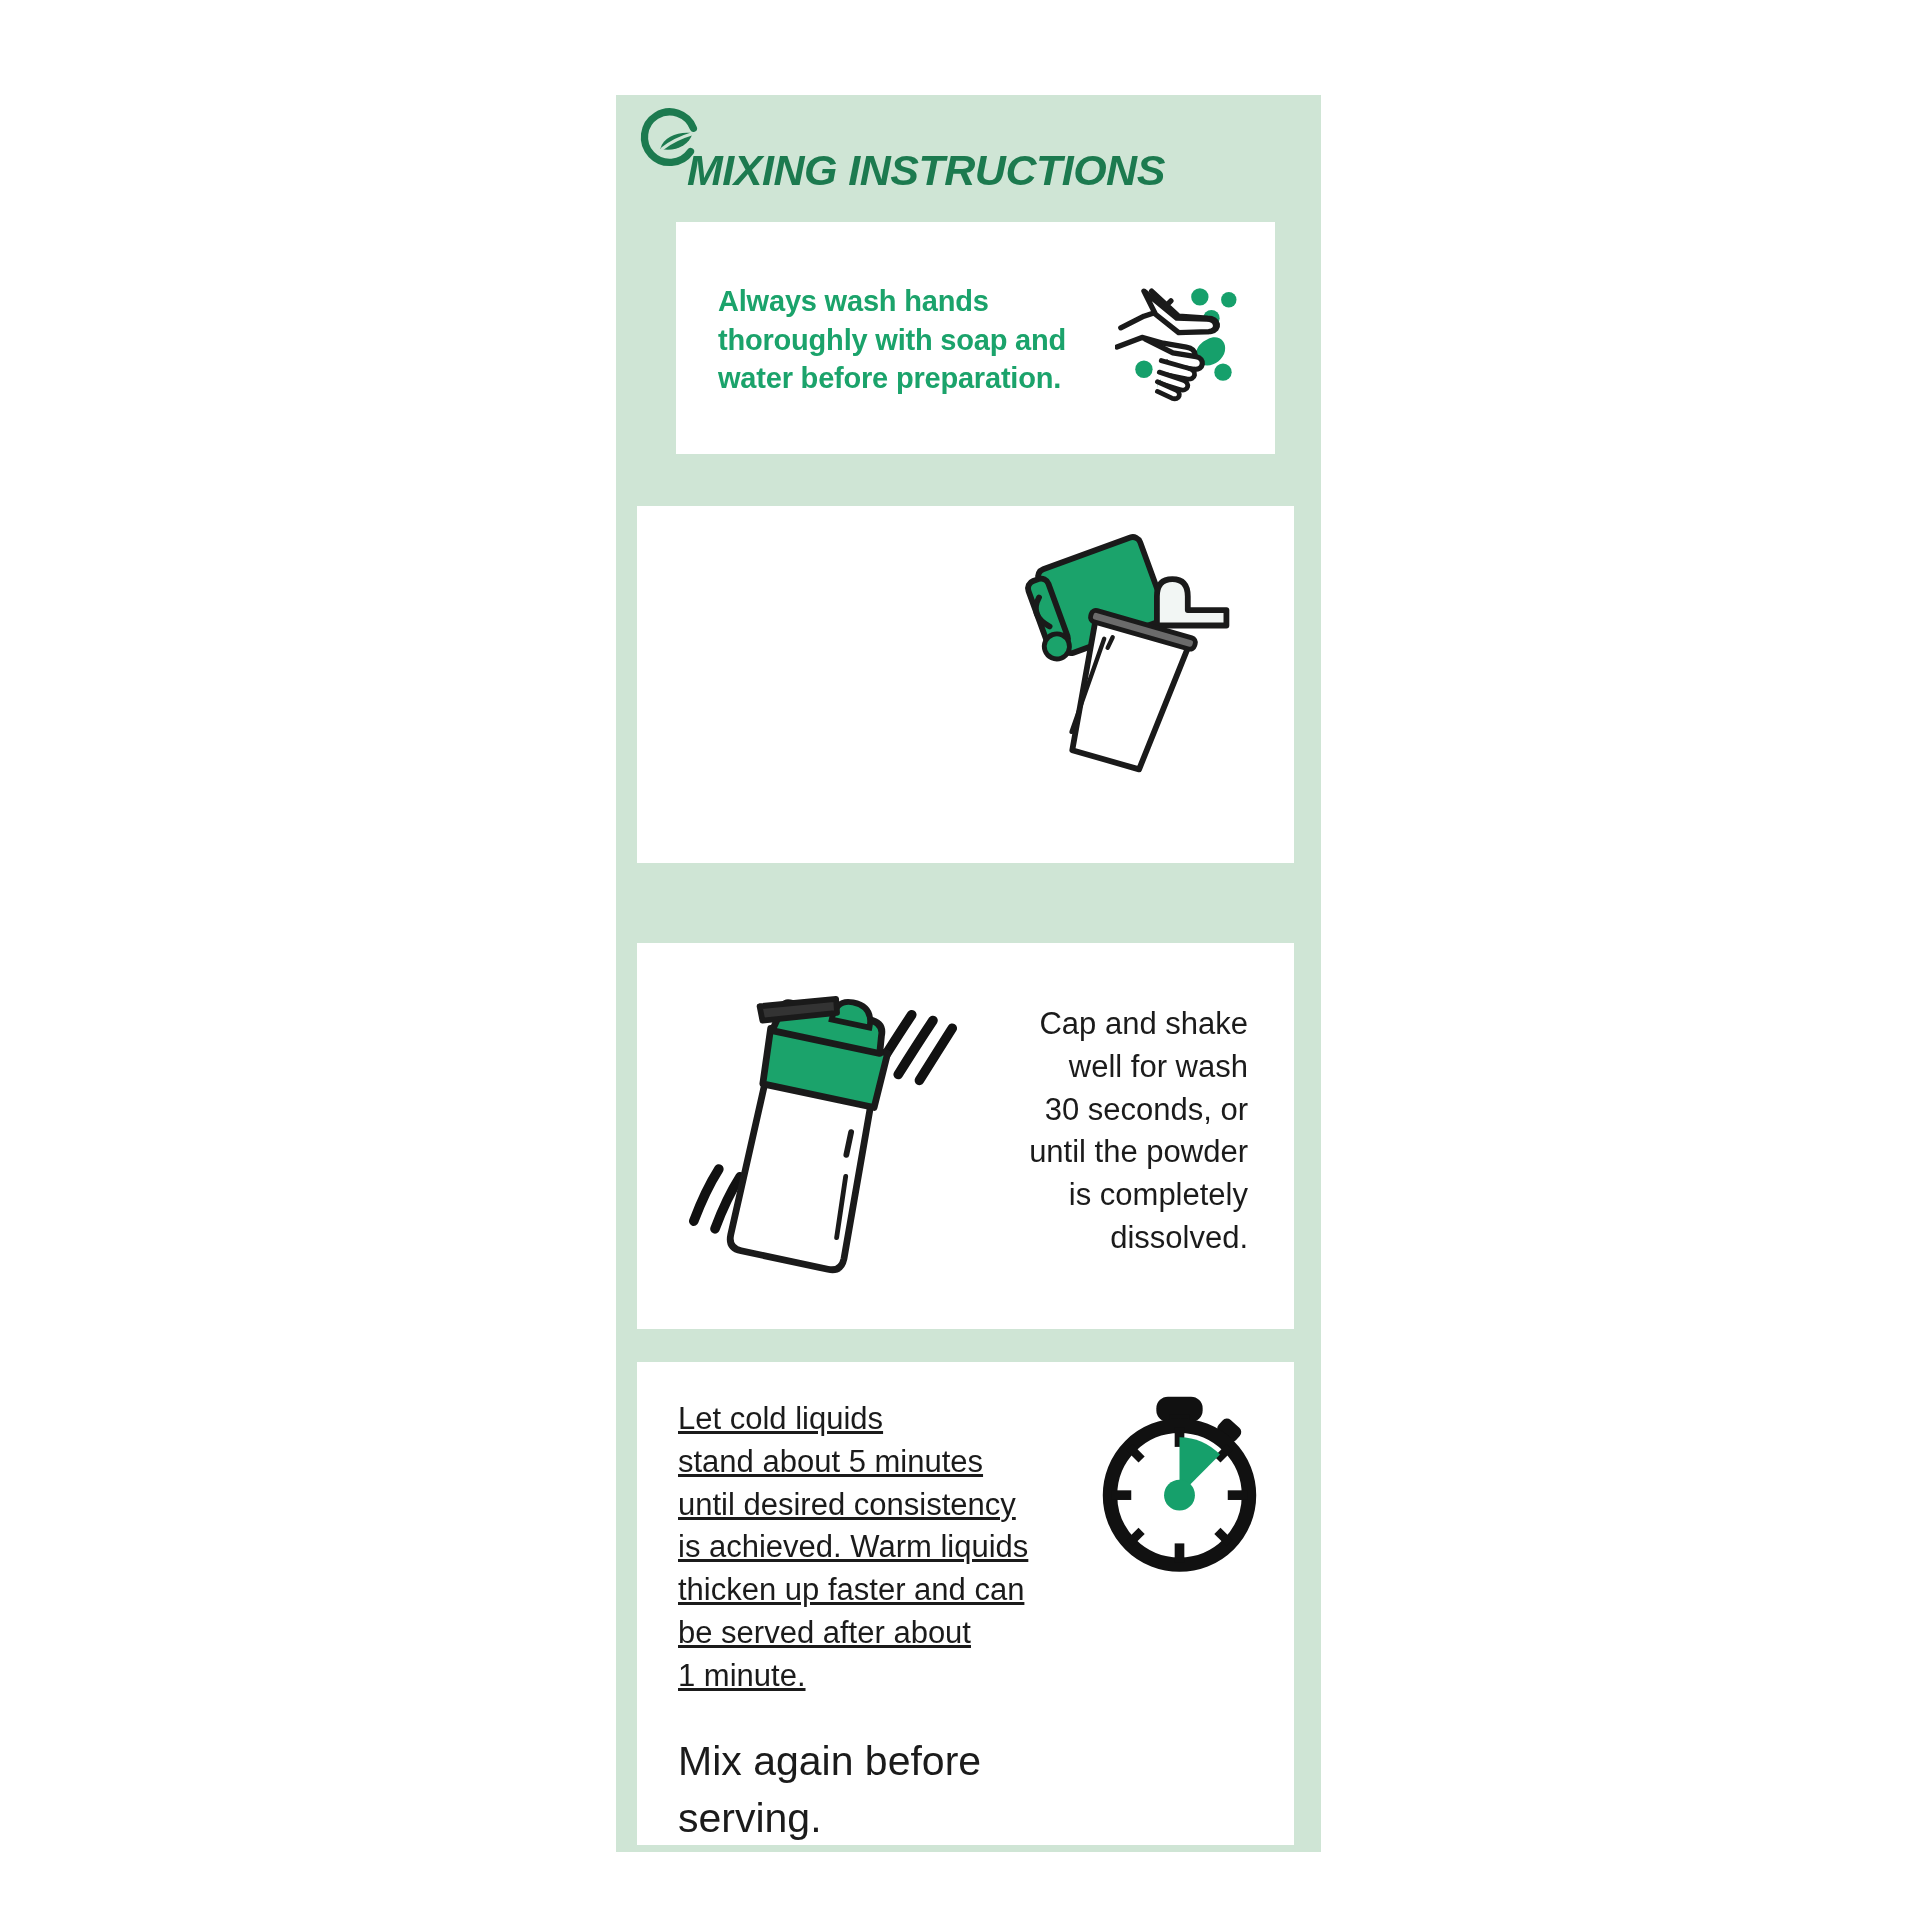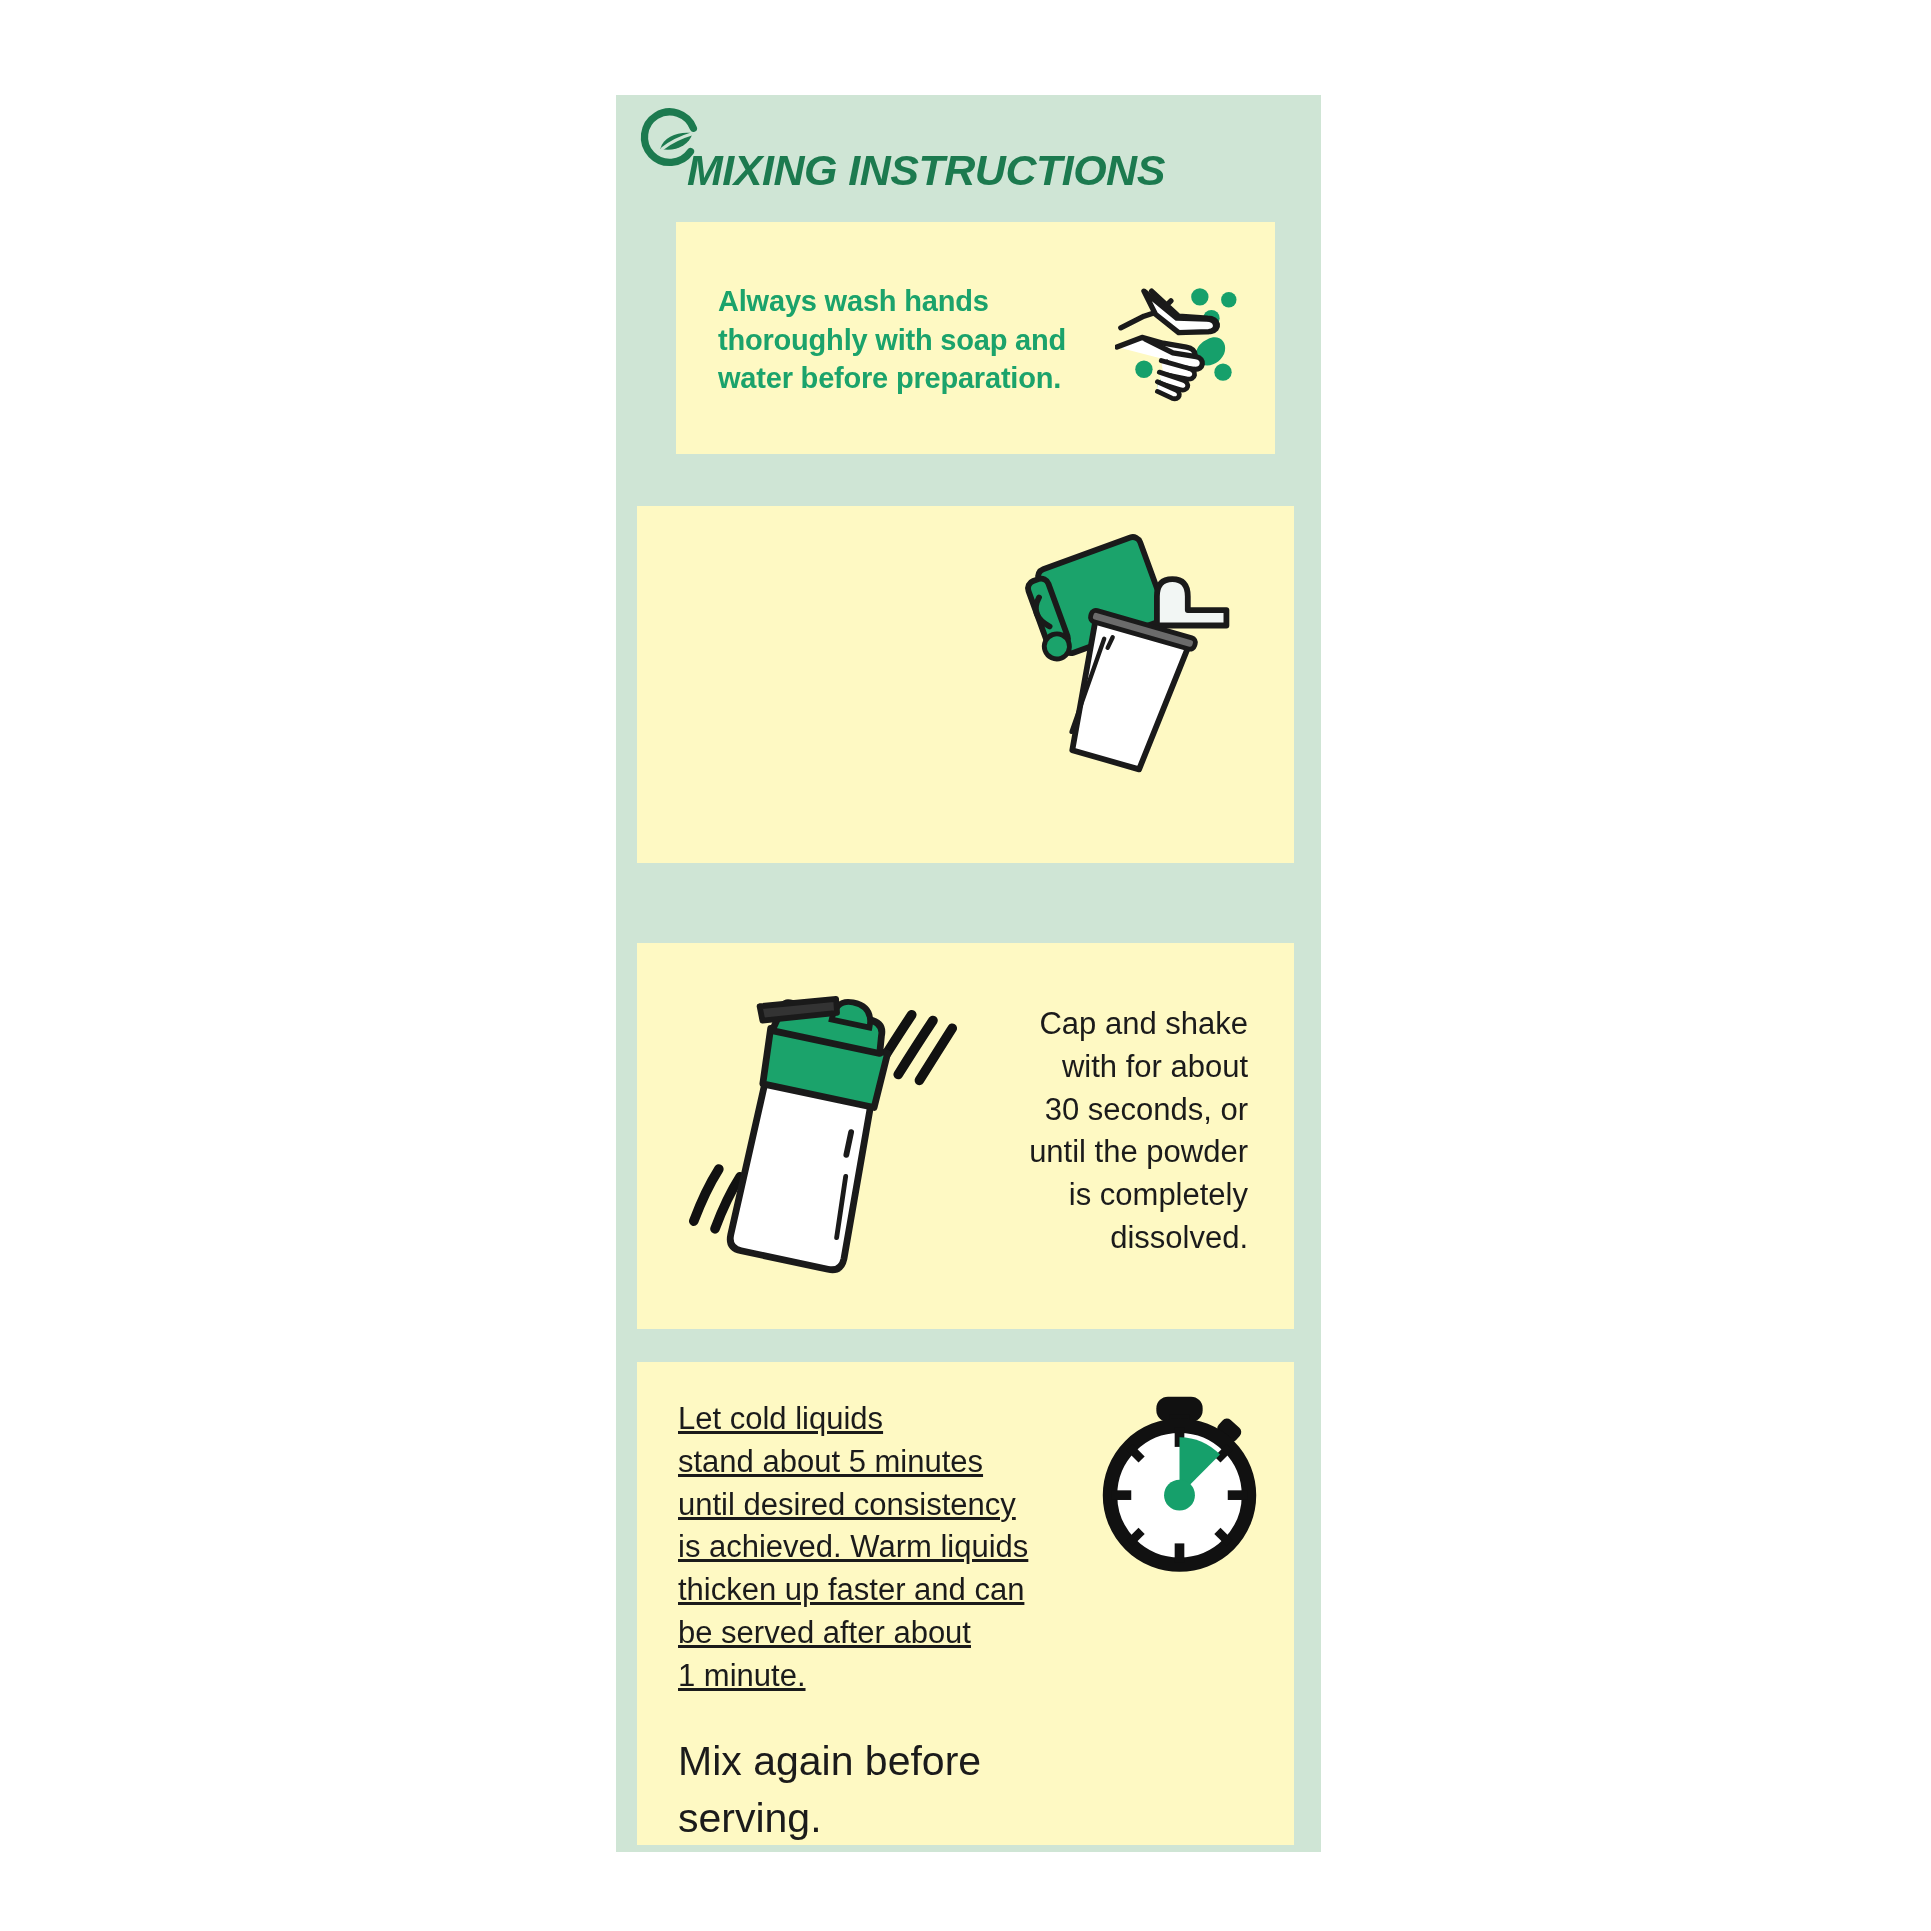--- a/index.html
+++ b/index.html
@@ -37,21 +37,21 @@
     font-style:italic;
     letter-spacing:-0.5px;
     color:#1c7a4f;
     white-space:nowrap;
     margin-top:12px;
   }
 
   
   .card{
     position:absolute;
-    background:#fef9c3;
+    background:#ffffff;
     box-sizing:border-box;
   }
 
   
   #card1{ left:60px; top:127px; width:599px; height:232px; }
   #card1 .ctext{
     position:absolute;
     left:42px; top:60px;
     width:406px;
     font-size:29px;
@@ -215,21 +215,21 @@
           <path d="M56 44 L132 20 l4 14 L62 58 Z" fill="#333" stroke="#1a1a1a" stroke-width="6" stroke-linejoin="round"></path>
 
           <path d="M176 152 L176 176" stroke="#1a1a1a" stroke-width="6" stroke-linecap="round"></path>
           <path d="M180 198 L184 262" stroke="#1a1a1a" stroke-width="5" stroke-linecap="round"></path>
         </g>
       </svg>
     </span>
 
     <div class="ctext">
       <span class="nowrapline">Cap and shake</span>
-      <span class="nowrapline">with for about</span>
+      <span class="nowrapline">well for wash</span>
       <span class="nowrapline">30 seconds, or</span>
       <span class="nowrapline">until the powder</span>
       <span class="nowrapline">is completely</span>
       <span class="nowrapline">dissolved.</span>
     </div>
   </div>
 
   <div id="card4" class="card">
     <div class="ctext">
       <span class="nowrapline">Let cold liquids</span>

